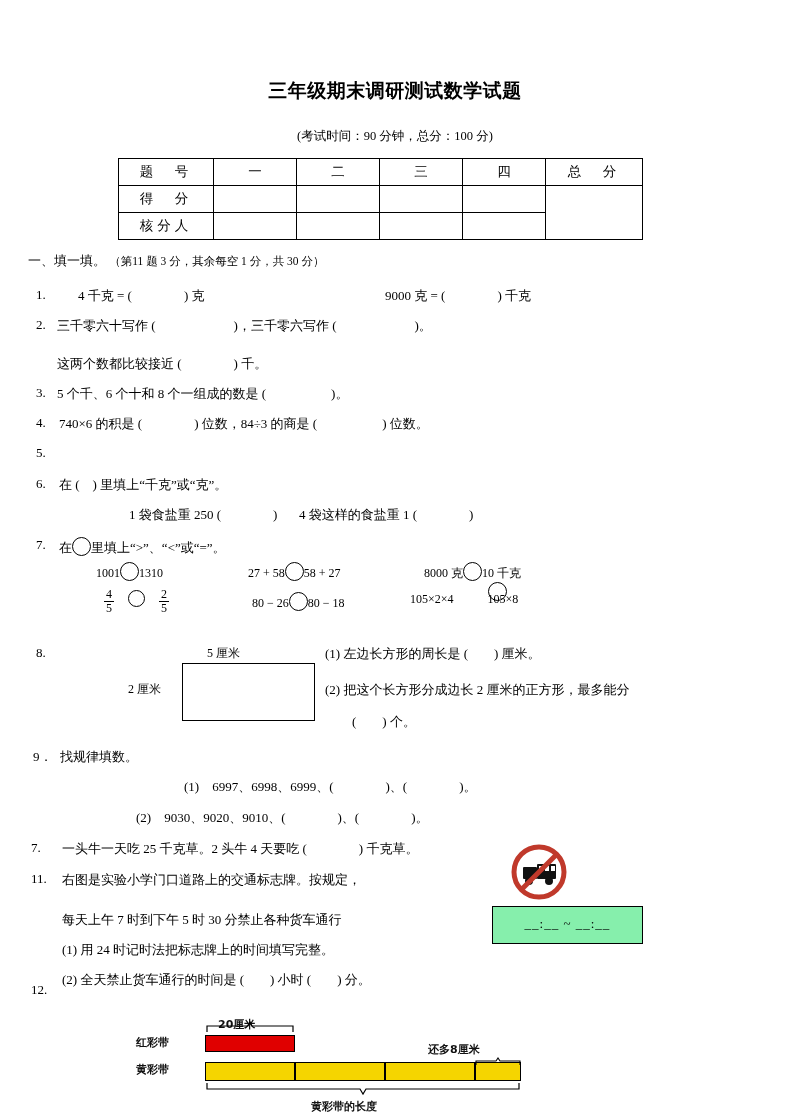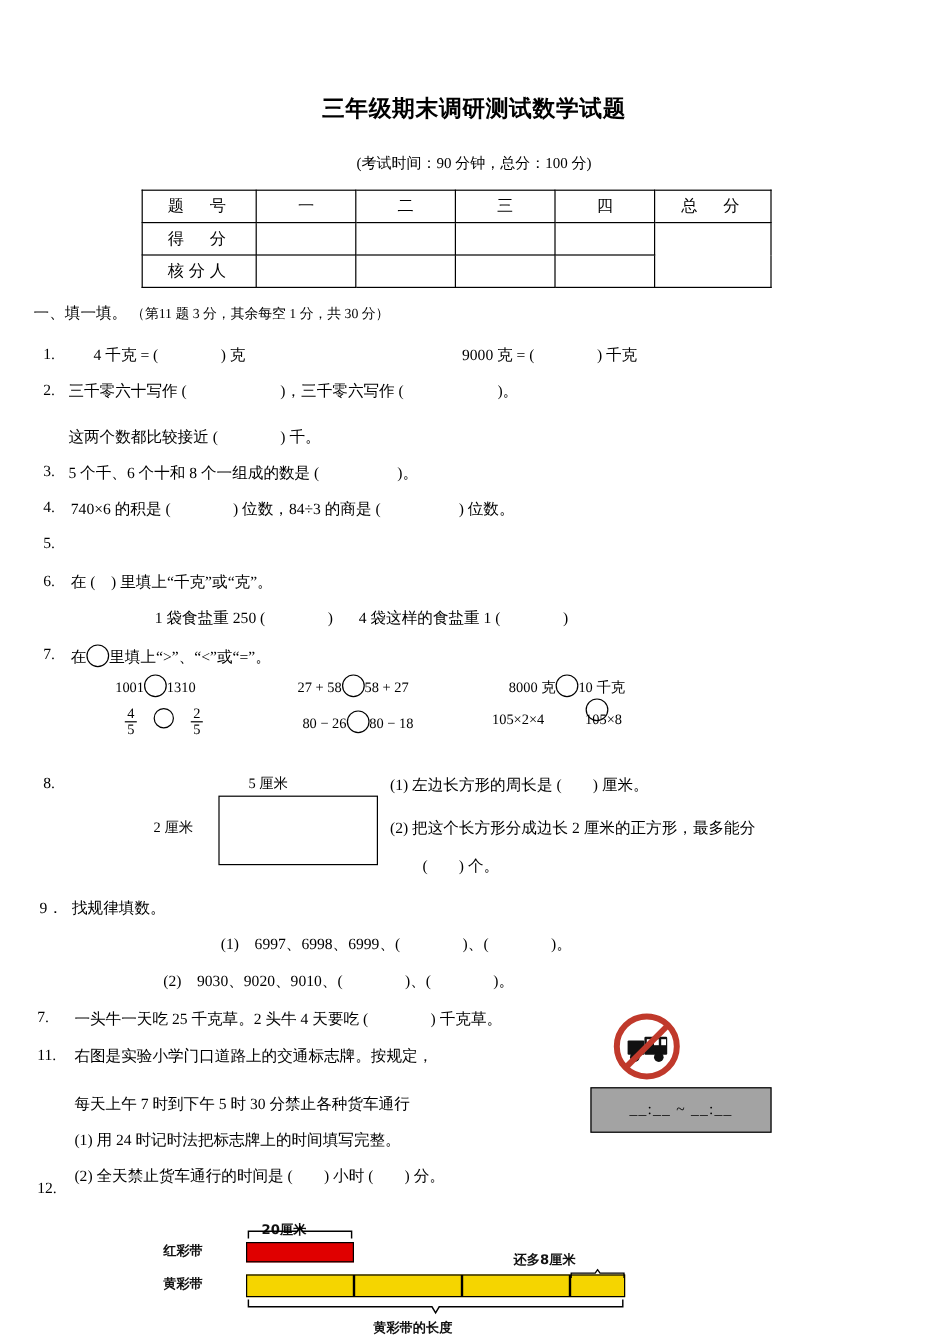--- a/index.html
+++ b/index.html
@@ -69,21 +69,21 @@
     position:absolute;left:182px;top:663px;width:131px;height:56px;
     border:1px solid #000;background:#fff;
   }
 
   
   .sign{
     position:absolute;left:509px;top:842px;width:60px;height:60px;
   }
   .sign-box{
     position:absolute;left:492px;top:906px;width:149px;height:36px;
-    border:1px solid #000;background:#a3a3a3;
+    border:1px solid #000;background:#86efac;
   }
   .sign-box .inner{
     position:absolute;left:0;top:9px;width:149px;text-align:center;
     font-size:13px;letter-spacing:1px;
   }
 
   
   .d12{position:absolute;left:0;top:985px;width:790px;height:115px;margin-top:32px;}
   .lbl12{
     position:absolute;font-size:11px;font-weight:bold;

